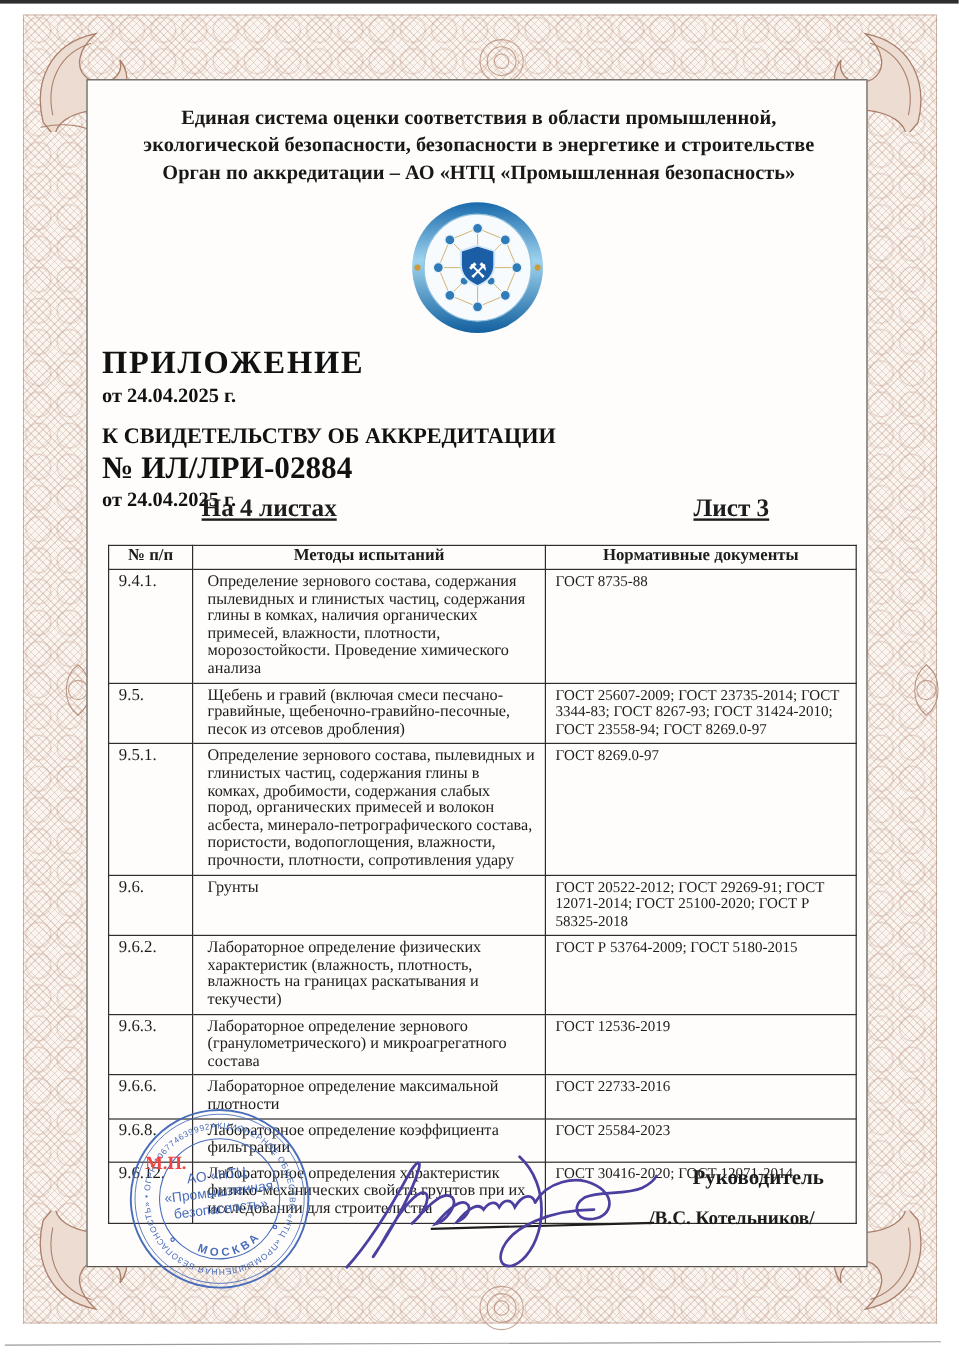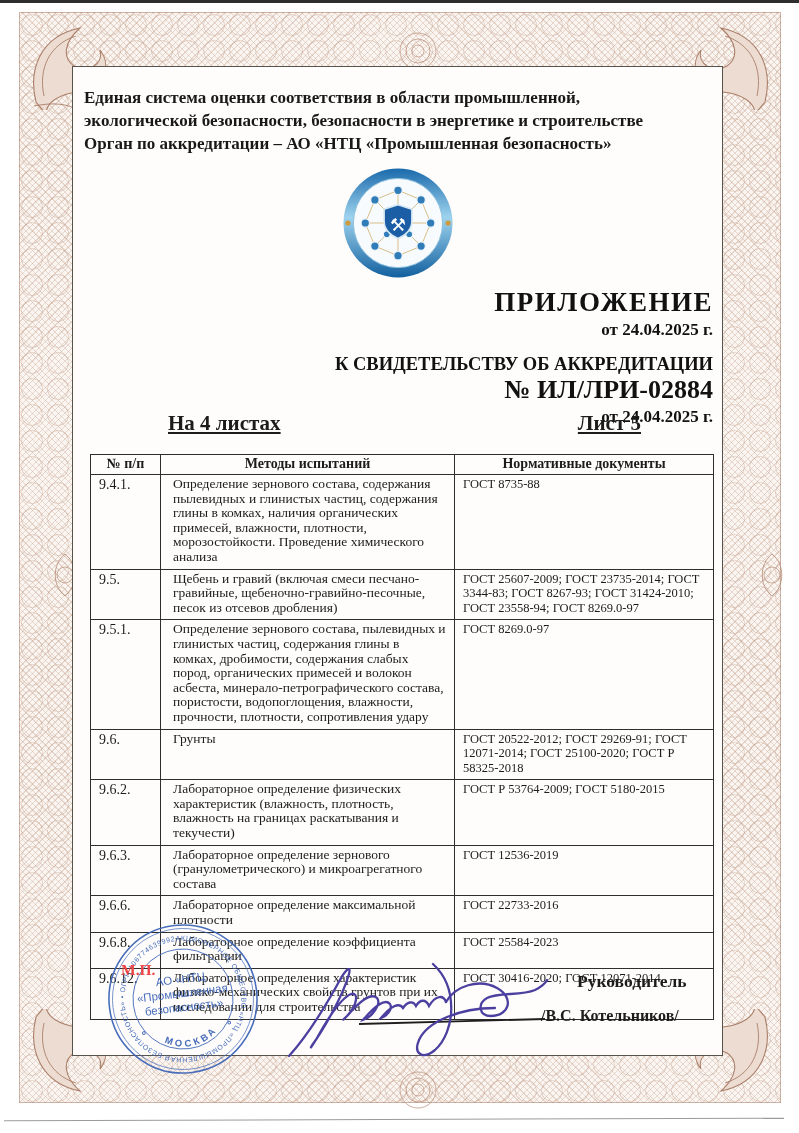--- a/index.html
+++ b/index.html
@@ -41,26 +41,26 @@
   .corner.bl{left:24px;bottom:32px;transform:scaleY(-1);}
   .corner.br{right:22px;bottom:32px;transform:scale(-1,-1);}
   .edge-medallion{position:absolute;width:46px;height:46px;pointer-events:none;opacity:.8;}
   .edge-medallion.top{left:376px;top:16px;}
   .edge-medallion.bottom{left:376px;top:1055px;}
   .edge-medallion.left{left:23px;top:540px;}
   .edge-medallion.right{left:730px;top:540px;}
 
   
   .header-text{
-    position:absolute;left:84px;top:86px;width:630px;
+    position:absolute;left:84px;top:86px;width:630px;text-align:center;
     font-weight:bold;font-size:17px;line-height:23px;color:#181818;
   }
   .logo{position:absolute;left:341px;top:166px;width:114px;height:114px;}
 
-  .title-block{position:absolute;left:85px;top:287px;width:628px;text-align:right;color:#111;}
+  .title-block{position:absolute;left:85px;top:287px;width:628px;text-align:left;color:#111;}
   .t-main{font-size:27px;font-weight:bold;letter-spacing:1.5px;line-height:30px;}
   .t-date{font-size:17px;font-weight:bold;line-height:21px;margin-top:2px;}
   .t-sub{font-size:18.5px;font-weight:bold;line-height:22px;margin-top:13px;}
   .t-num{font-size:26px;font-weight:bold;line-height:29px;}
 
   .sheets-row{
     position:absolute;left:90px;top:411px;width:623px;display:flex;
     justify-content:space-between;padding:0;box-sizing:border-box;
     font-weight:bold;font-size:21px;text-decoration:underline;
   }
@@ -193,21 +193,21 @@
 <div class="title-block">
   <div class="t-main">ПРИЛОЖЕНИЕ</div>
   <div class="t-date">от 24.04.2025 г.</div>
   <div class="t-sub">К СВИДЕТЕЛЬСТВУ ОБ АККРЕДИТАЦИИ</div>
   <div class="t-num">№ ИЛ/ЛРИ-02884</div>
   <div class="t-date">от 24.04.2025 г.</div>
 </div>
 
 <div class="sheets-row">
   <span class="left">На 4 листах</span>
-  <span class="right">Лист 5</span>
+  <span class="right">Лист 3</span>
 </div>
 
 <table class="methods">
   <colgroup>
       <col class="c1">
       <col class="c2">
       <col class="c3">
     </colgroup>
   <thead>
     <tr>

